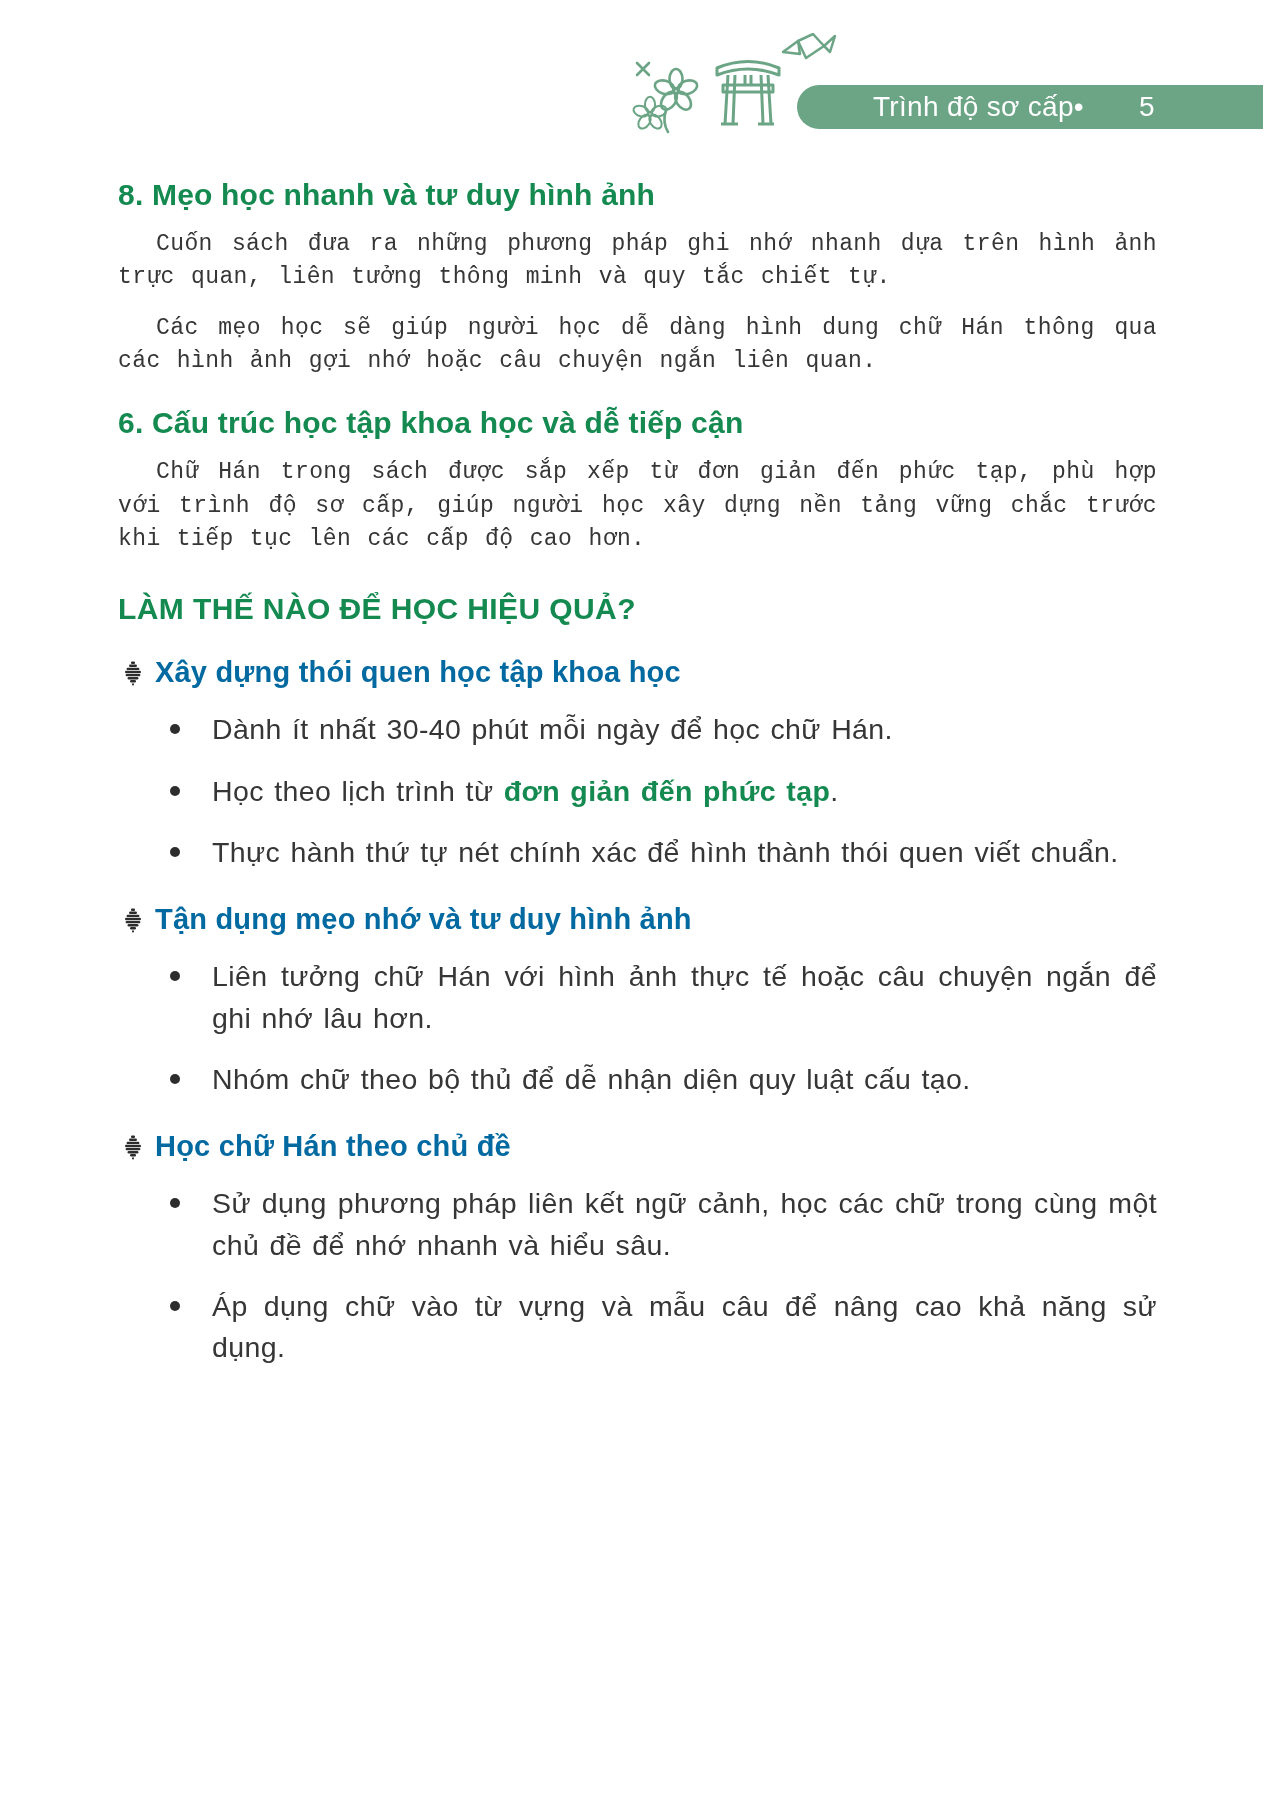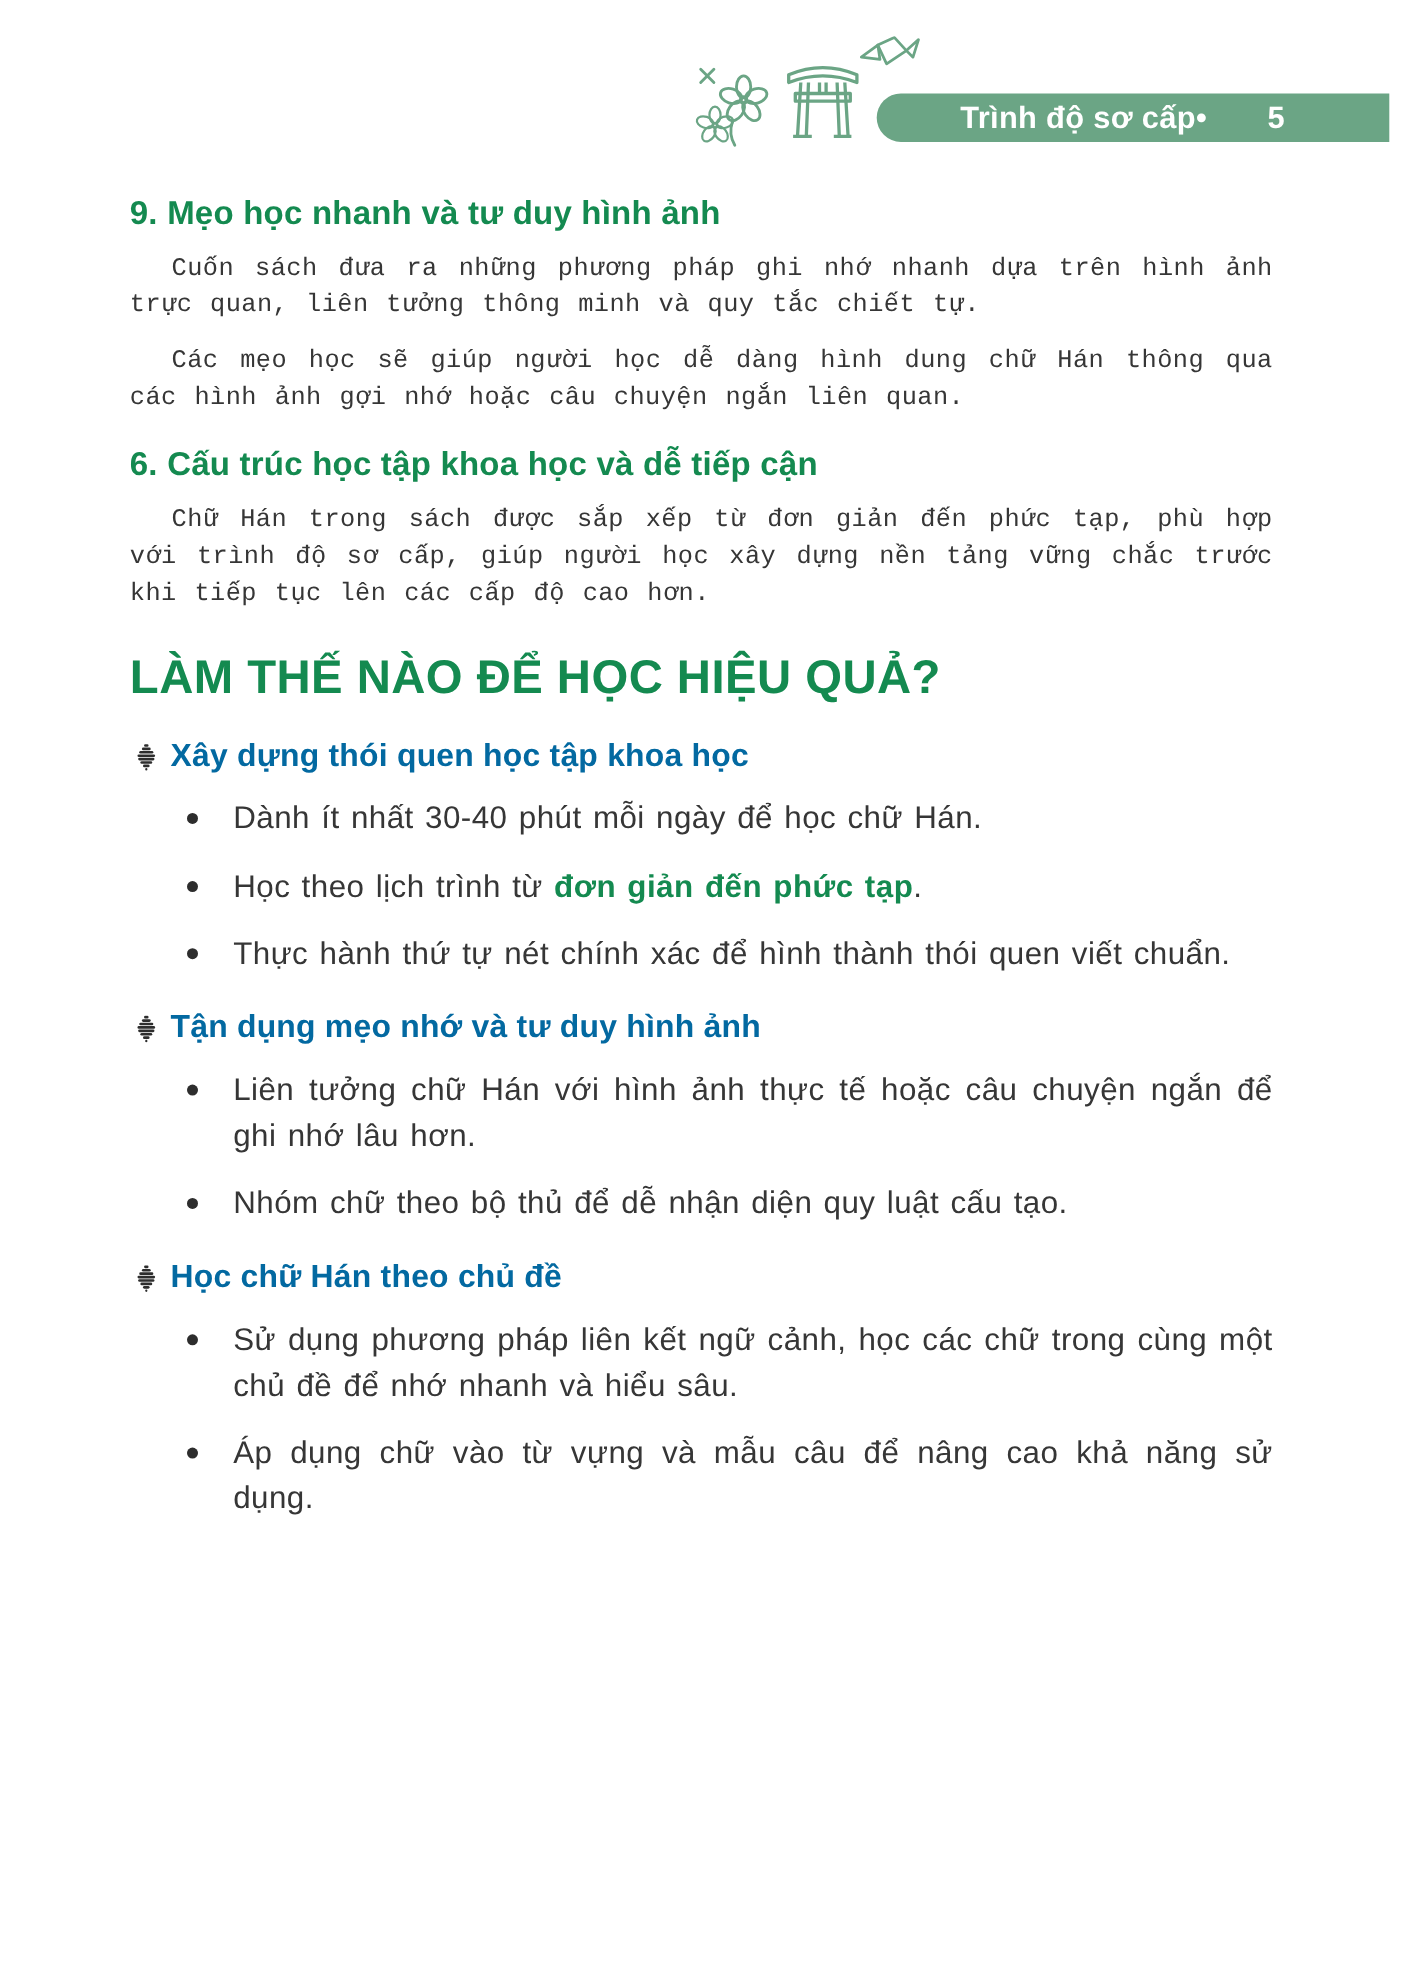--- a/index.html
+++ b/index.html
@@ -1,35 +1,35 @@
 <!DOCTYPE html>
 <html><head>
 <meta charset="utf-8">
 <style>
   html,body{margin:0;padding:0;background:#ffffff;}
   .page{position:relative;width:1275px;height:1803px;background:#fff;overflow:hidden;
         font-family:"Liberation Sans",sans-serif;color:#363636;}
   
-  header{position:absolute;top:0;left:0;right:12px;height:150px;font-weight:bold;}
+  header{position:absolute;top:0;left:0;right:12px;height:150px;}
   .banner{position:absolute;left:797px;right:0;top:85px;height:44px;background:#6ba585;
           border-radius:22px 0 0 22px;display:flex;align-items:center;color:#ffffff;
           font-size:28px;}
   .banner .label{margin-left:76px;letter-spacing:.3px;}
   .banner .num{margin-left:55px;}
   .deco{position:absolute;}
   .deco path,.deco rect,.deco ellipse,.deco circle{fill:none;stroke:#6ba585;}
   .icon-sakura{left:628px;top:58px;}
   .icon-torii{left:714px;top:52px;}
   .icon-crane{left:780px;top:33px;}
   
   main{position:absolute;top:150px;left:118px;width:1039px;}
   .sec{color:#148a50;font-size:30px;font-weight:bold;margin:28px 0 16px;letter-spacing:.2px;}
   .para{font-size:23px;line-height:1.45;text-align:justify;text-indent:38px;
         margin:0 0 17px;letter-spacing:.4px;word-spacing:2px;font-family:Liberation Mono, monospace;}
-  .how{color:#148a50;font-size:43px;font-weight:bold;margin:36px 0 10px;letter-spacing:.4px;}
+  .how{color:#148a50;font-size:30px;font-weight:bold;margin:36px 0 10px;letter-spacing:.4px;}
   .group-head{display:flex;align-items:center;margin:30px 0 0;}
   .lantern{flex:none;margin:2px 13px 0 6px;}
   .lantern rect{fill:#2d2d2d;}
   .group-head h3{color:#0369a1;font-size:29px;font-weight:bold;margin:0;letter-spacing:.2px;}
   .bullet{display:flex;margin:20px 0 0;}
   .dot{flex:none;width:10px;height:10px;border-radius:50%;background:#2d2d2d;
        margin:15px 32px 0 52px;}
   .btext{flex:1;margin:0;font-size:28.5px;line-height:1.45;text-align:justify;
          letter-spacing:.4px;word-spacing:2px;}
   .hl{color:#148a50;font-weight:bold;}
@@ -77,21 +77,21 @@
     </svg>
 
     <div class="banner">
       <span class="label">Trình độ sơ cấp•</span>
       <span class="num">5</span>
     </div>
   </header>
 
   <main>
 
-    <h2 class="sec">9. Mẹo học nhanh và tư duy hình ảnh</h2>
+    <h2 class="sec">8. Mẹo học nhanh và tư duy hình ảnh</h2>
     <p class="para">Cuốn sách đưa ra những phương pháp ghi nhớ nhanh dựa trên hình ảnh trực quan, liên tưởng thông minh và quy tắc chiết tự.</p>
     <p class="para">Các mẹo học sẽ giúp người học dễ dàng hình dung chữ Hán thông qua các hình ảnh gợi nhớ hoặc câu chuyện ngắn liên quan.</p>
 
     <h2 class="sec">6. Cấu trúc học tập khoa học và dễ tiếp cận</h2>
     <p class="para">Chữ Hán trong sách được sắp xếp từ đơn giản đến phức tạp, phù hợp với trình độ sơ cấp, giúp người học xây dựng nền tảng vững chắc trước khi tiếp tục lên các cấp độ cao hơn.</p>
 
     <h1 class="how">LÀM THẾ NÀO ĐỂ HỌC HIỆU QUẢ?</h1>
 
     <section class="group">
       <div class="group-head">

